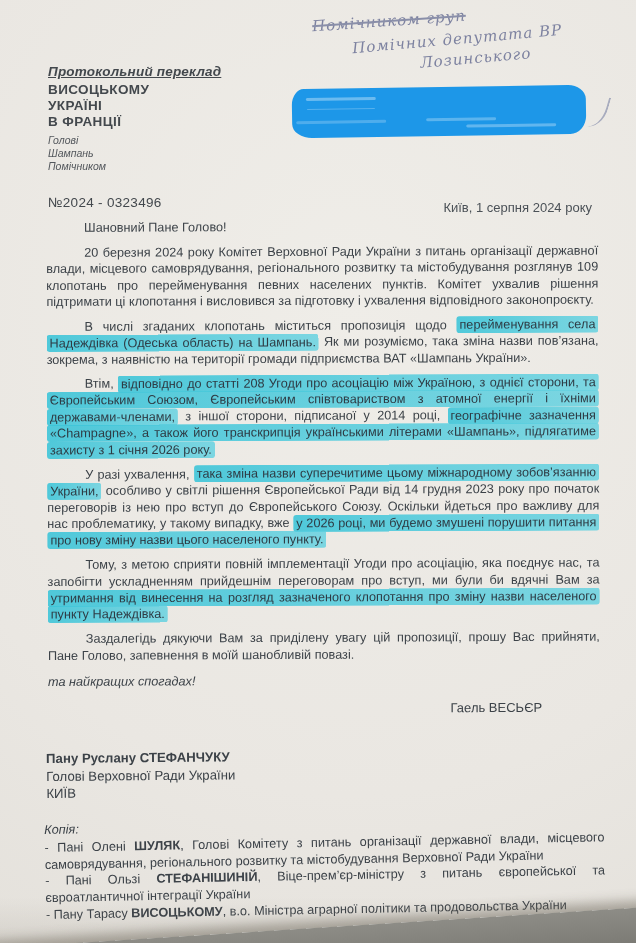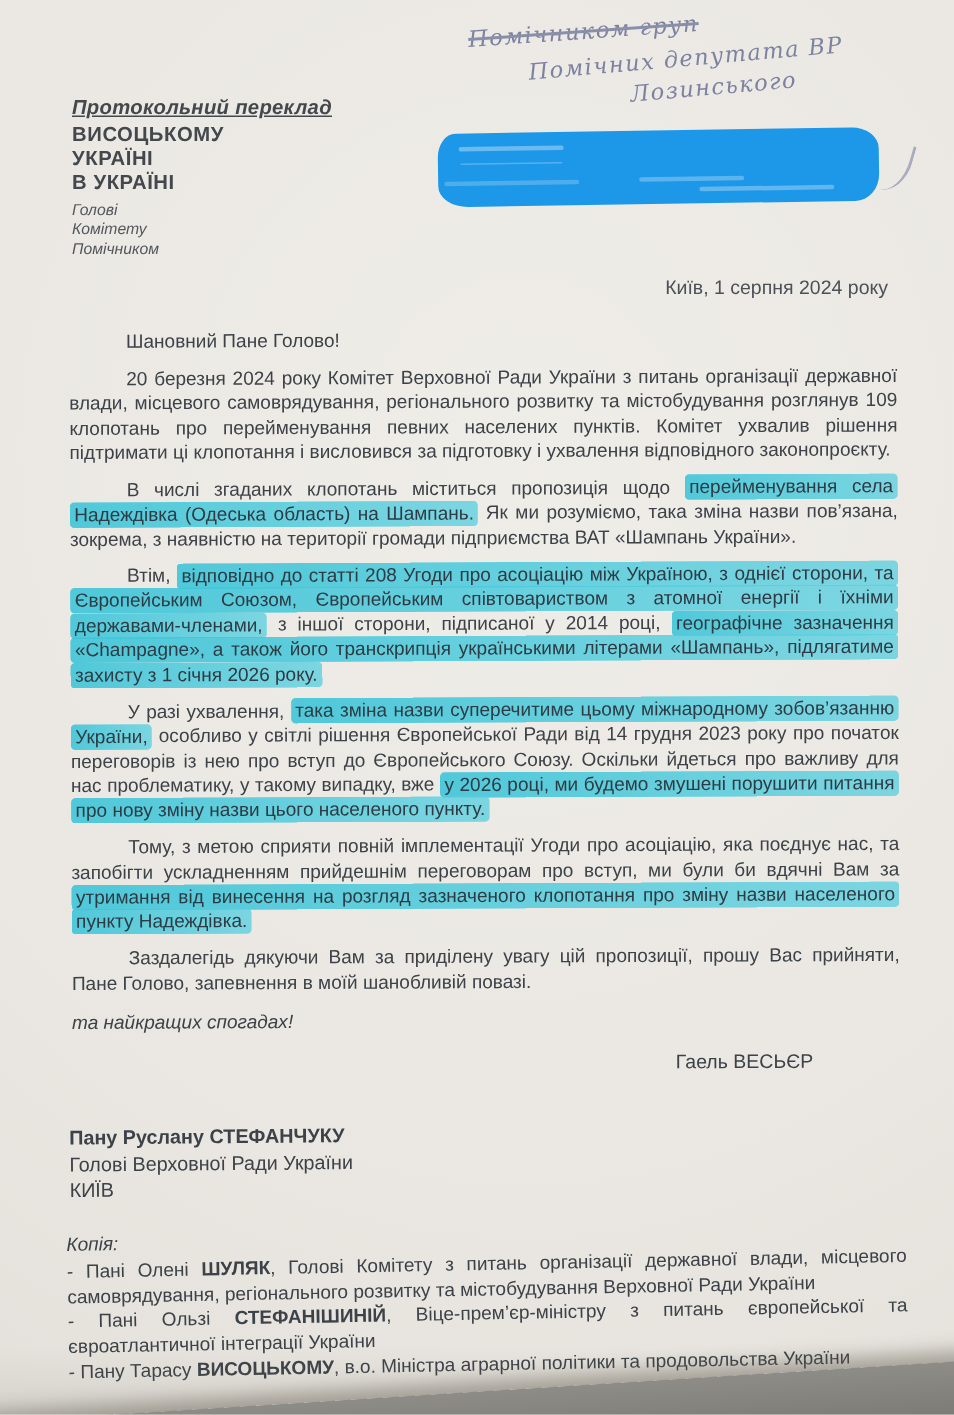--- a/index.html
+++ b/index.html
@@ -47,21 +47,21 @@
     content:"";position:absolute;right:30px;bottom:8px;width:90px;height:3px;
     background:rgba(255,255,255,.3);border-radius:2px;
     box-shadow:-170px -6px 0 0 rgba(255,255,255,.22);
   }
   .pen-tail{
     position:absolute;left:583px;top:94px;width:22px;height:34px;
     border-right:2px solid #9298b2;border-radius:0 0 70% 0;
     transform:rotate(16deg);opacity:.75;
   }
   
-  .date-line{position:absolute;right:44px;top:184px;font-size:13px;color:#4b5157;}
+  .date-line{position:absolute;right:44px;top:200px;font-size:13px;color:#4b5157;}
   
   .letter-body{
     position:absolute;left:46px;top:220px;width:552px;
     color:#3c4248;font-size:12.7px;line-height:16.5px;
     transform:rotate(-.25deg);transform-origin:left top;
   }
   .salutation{margin:0 0 2px 0;text-indent:38px;}
   p.para{margin:8px 0 0 0;text-align:justify;text-indent:38px;}
   .hl{
     background:linear-gradient(92deg, rgba(58,196,216,.88), rgba(92,208,224,.78));
@@ -96,26 +96,27 @@
 </style>
 </head>
 <body>
 
 <div class="paper">
 
   <div class="letterhead">
     <div class="protocol-note">Протокольний переклад</div>
     <div class="embassy-line">ВИСОЦЬКОМУ</div>
     <div class="embassy-line">УКРАЇНІ</div>
-    <div class="embassy-line">В УКРАЇНІ</div>
+    <div class="embassy-line">В ФРАНЦІЇ</div>
     <div class="mottos">
       <div class="motto-line">Голові</div>
-      <div class="motto-line">Комітету</div>
+      <div class="motto-line">Шампань</div>
       <div class="motto-line">Помічником</div>
     </div>
+    <div class="ref-number">№2024 - 0323496</div>
   </div>
 
   <div class="handwriting">
     <div class="hw-line hw-1">Помічником груп</div>
     <div class="hw-line hw-2">Помічних депутата ВР</div>
     <div class="hw-line hw-3">Лозинського</div>
   </div>
 
   <div class="redaction-bar"></div>
   <div class="pen-tail"></div>

